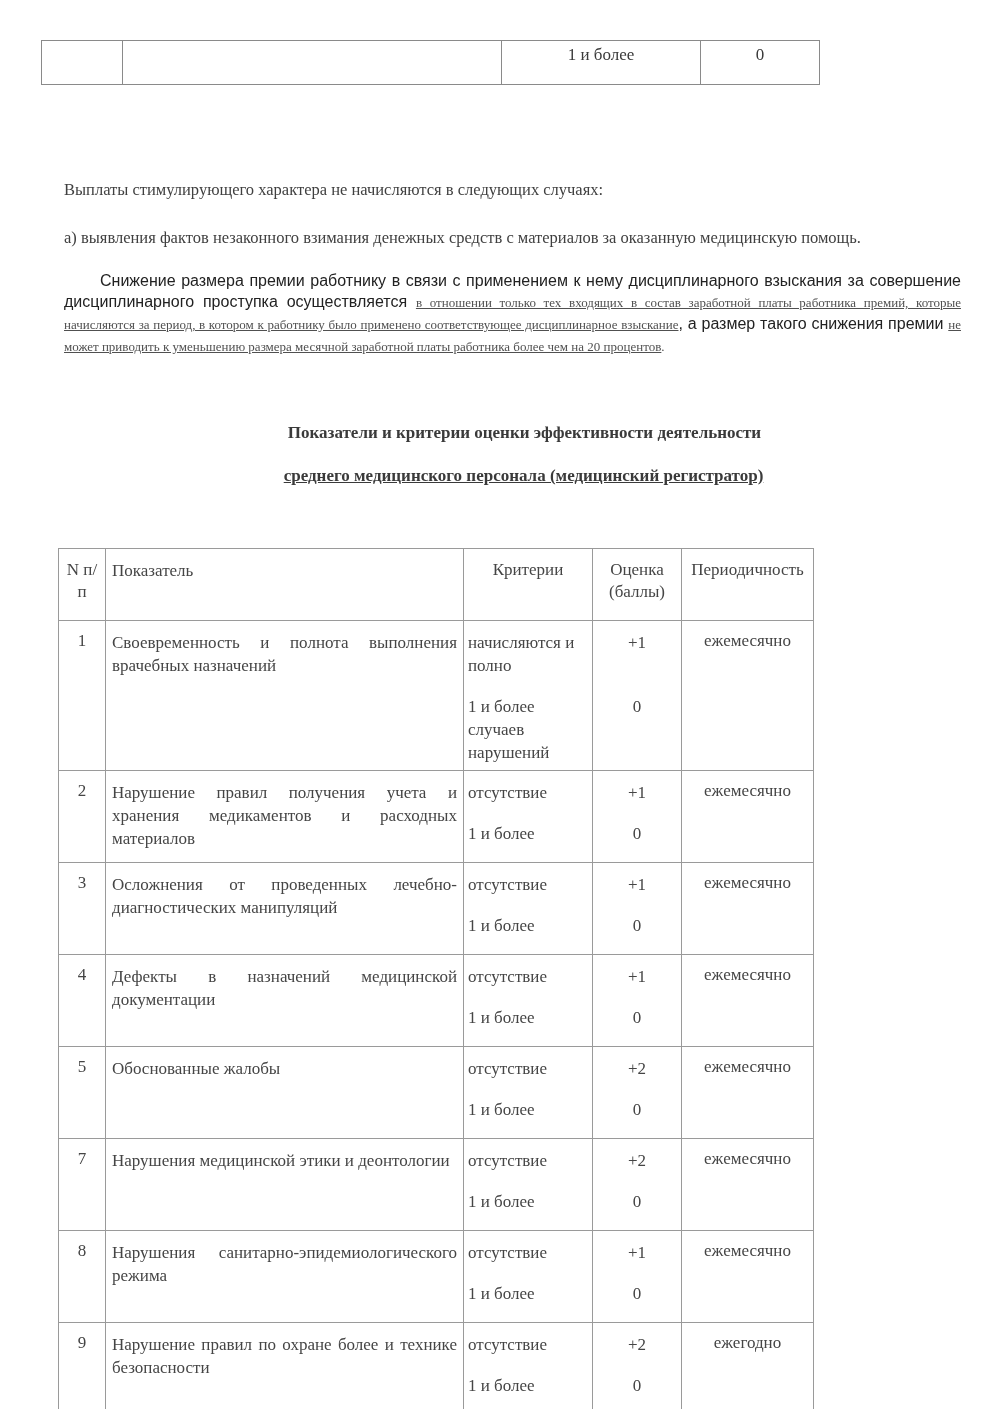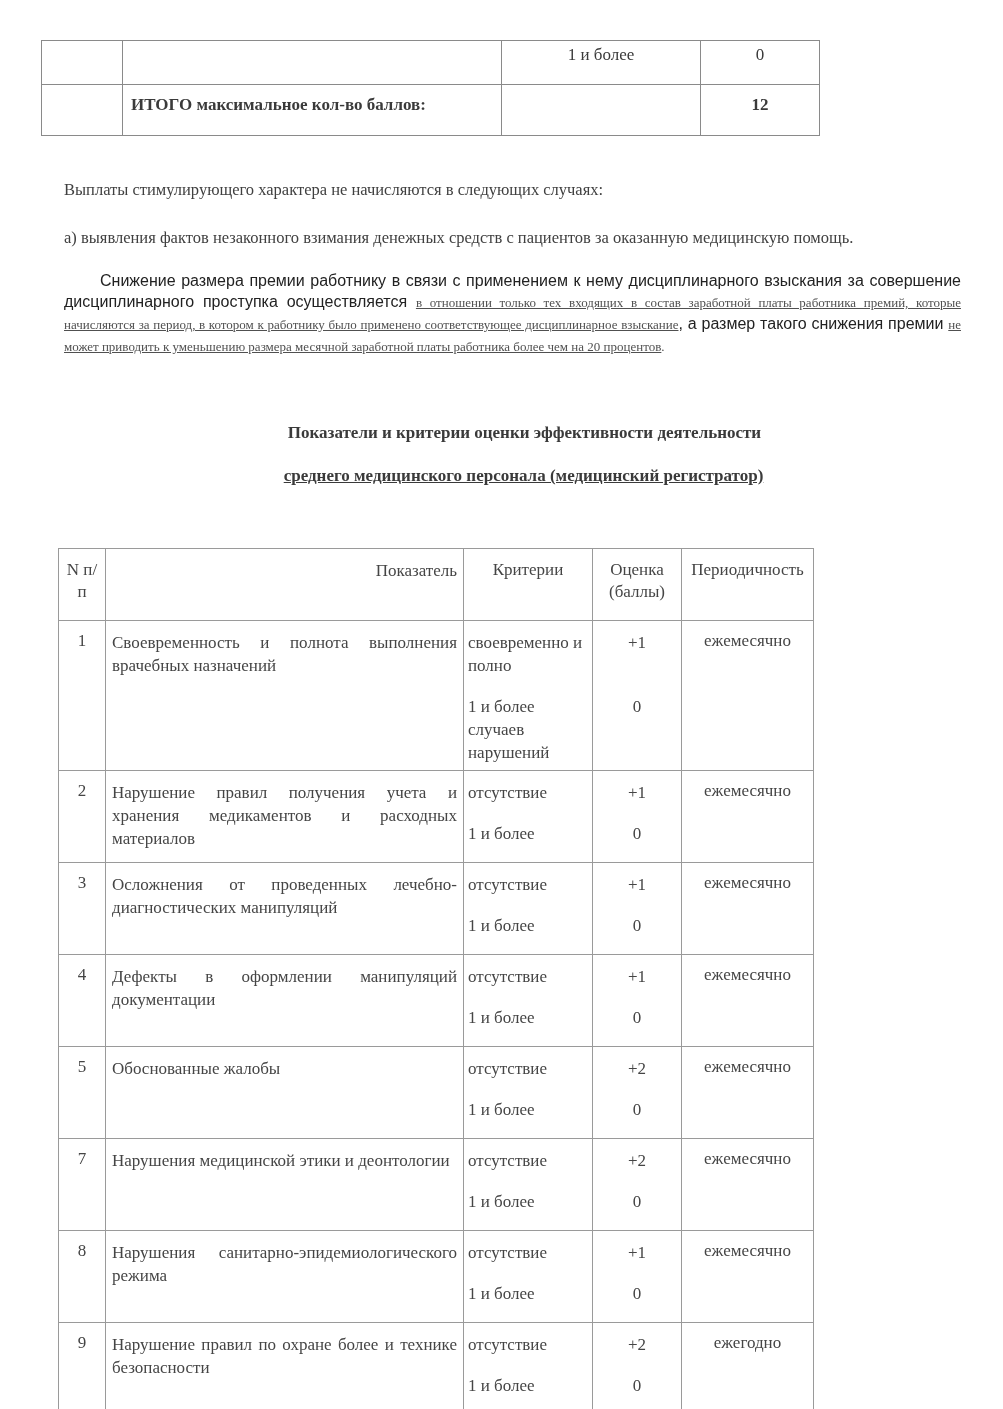--- a/index.html
+++ b/index.html
@@ -44,55 +44,49 @@
 <body>
 
 <table class="abs top-table">
   <tbody>
       <tr class="r1">
     <td class="c1"></td>
     <td class="c2"></td>
     <td class="c3">1 и более</td>
     <td class="c4">0</td>
   </tr>
-  <tr class="r2">
-    <td class="c1"></td>
-    <td class="c2 bold">ИТОГО максимальное кол-во баллов:</td>
-    <td class="c3"></td>
-    <td class="c4 bold">12</td>
-  </tr>
 </tbody>
   </table>
 
 <div class="abs p" style="top:180px;">Выплаты стимулирующего характера не начисляются в следующих случаях:</div>
-<div class="abs p" style="top:228px; line-height:20px;">а) выявления фактов незаконного взимания денежных средств с пациентов за оказанную медицинскую помощь.</div>
+<div class="abs p" style="top:228px; line-height:20px;">а) выявления фактов незаконного взимания денежных средств с материалов за оказанную медицинскую помощь.</div>
 
 <div class="abs p p-sans indent" style="top:270px;">
   <span>Снижение размера премии работнику в связи с применением к нему дисциплинарного взыскания за совершение дисциплинарного проступка осуществляется </span><span class="u">в отношении только тех входящих в состав заработной платы работника премий, которые начисляются за период, в котором к работнику было применено соответствующее дисциплинарное взыскание</span><span>, а размер такого снижения премии </span><span class="u">не может приводить к уменьшению размера месячной заработной платы работника более чем на 20 процентов</span><span class="u" style="text-decoration:none">.</span>
 </div>
 
 <div class="abs title1">Показатели и критерии оценки эффективности деятельности</div>
 <div class="abs title2">среднего медицинского персонала (медицинский регистратор)</div>
 
 <table class="abs main-table">
   <thead>
     <tr>
       <th class="n">N п/п</th>
-      <th class="ind" style="text-align:right">Показатель</th>
+      <th class="ind" style="text-align:left">Показатель</th>
       <th class="crit" style="text-align:center">Критерии</th>
       <th class="score">Оценка (баллы)</th>
       <th class="per">Периодичность</th>
     </tr>
   </thead>
   <tbody>
     <tr>
       <td class="n">1</td>
       <td class="ind">Своевременность и полнота выполнения врачебных назначений</td>
       <td class="crit">
-          <span class="line">своевременно и полно</span>
+          <span class="line">начисляются и полно</span>
           <span class="gap"></span>
           <span class="line">1 и более случаев нарушений</span>
         </td>
       <td class="score">
           <span class="line">+1</span>
           <span class="line" style="height:41px"></span>
           <span class="line">0</span>
         </td>
       <td class="per">ежемесячно</td>
     </tr>
@@ -121,21 +115,21 @@
         </td>
       <td class="score">
           <span class="line">+1</span>
           <span class="gap"></span>
           <span class="line">0</span>
         </td>
       <td class="per">ежемесячно</td>
     </tr>
     <tr>
       <td class="n">4</td>
-      <td class="ind">Дефекты в оформлении манипуляций документации</td>
+      <td class="ind">Дефекты в назначений медицинской документации</td>
       <td class="crit">
           <span class="line">отсутствие</span>
           <span class="gap"></span>
           <span class="line">1 и более</span>
         </td>
       <td class="score">
           <span class="line">+1</span>
           <span class="gap"></span>
           <span class="line">0</span>
         </td>

